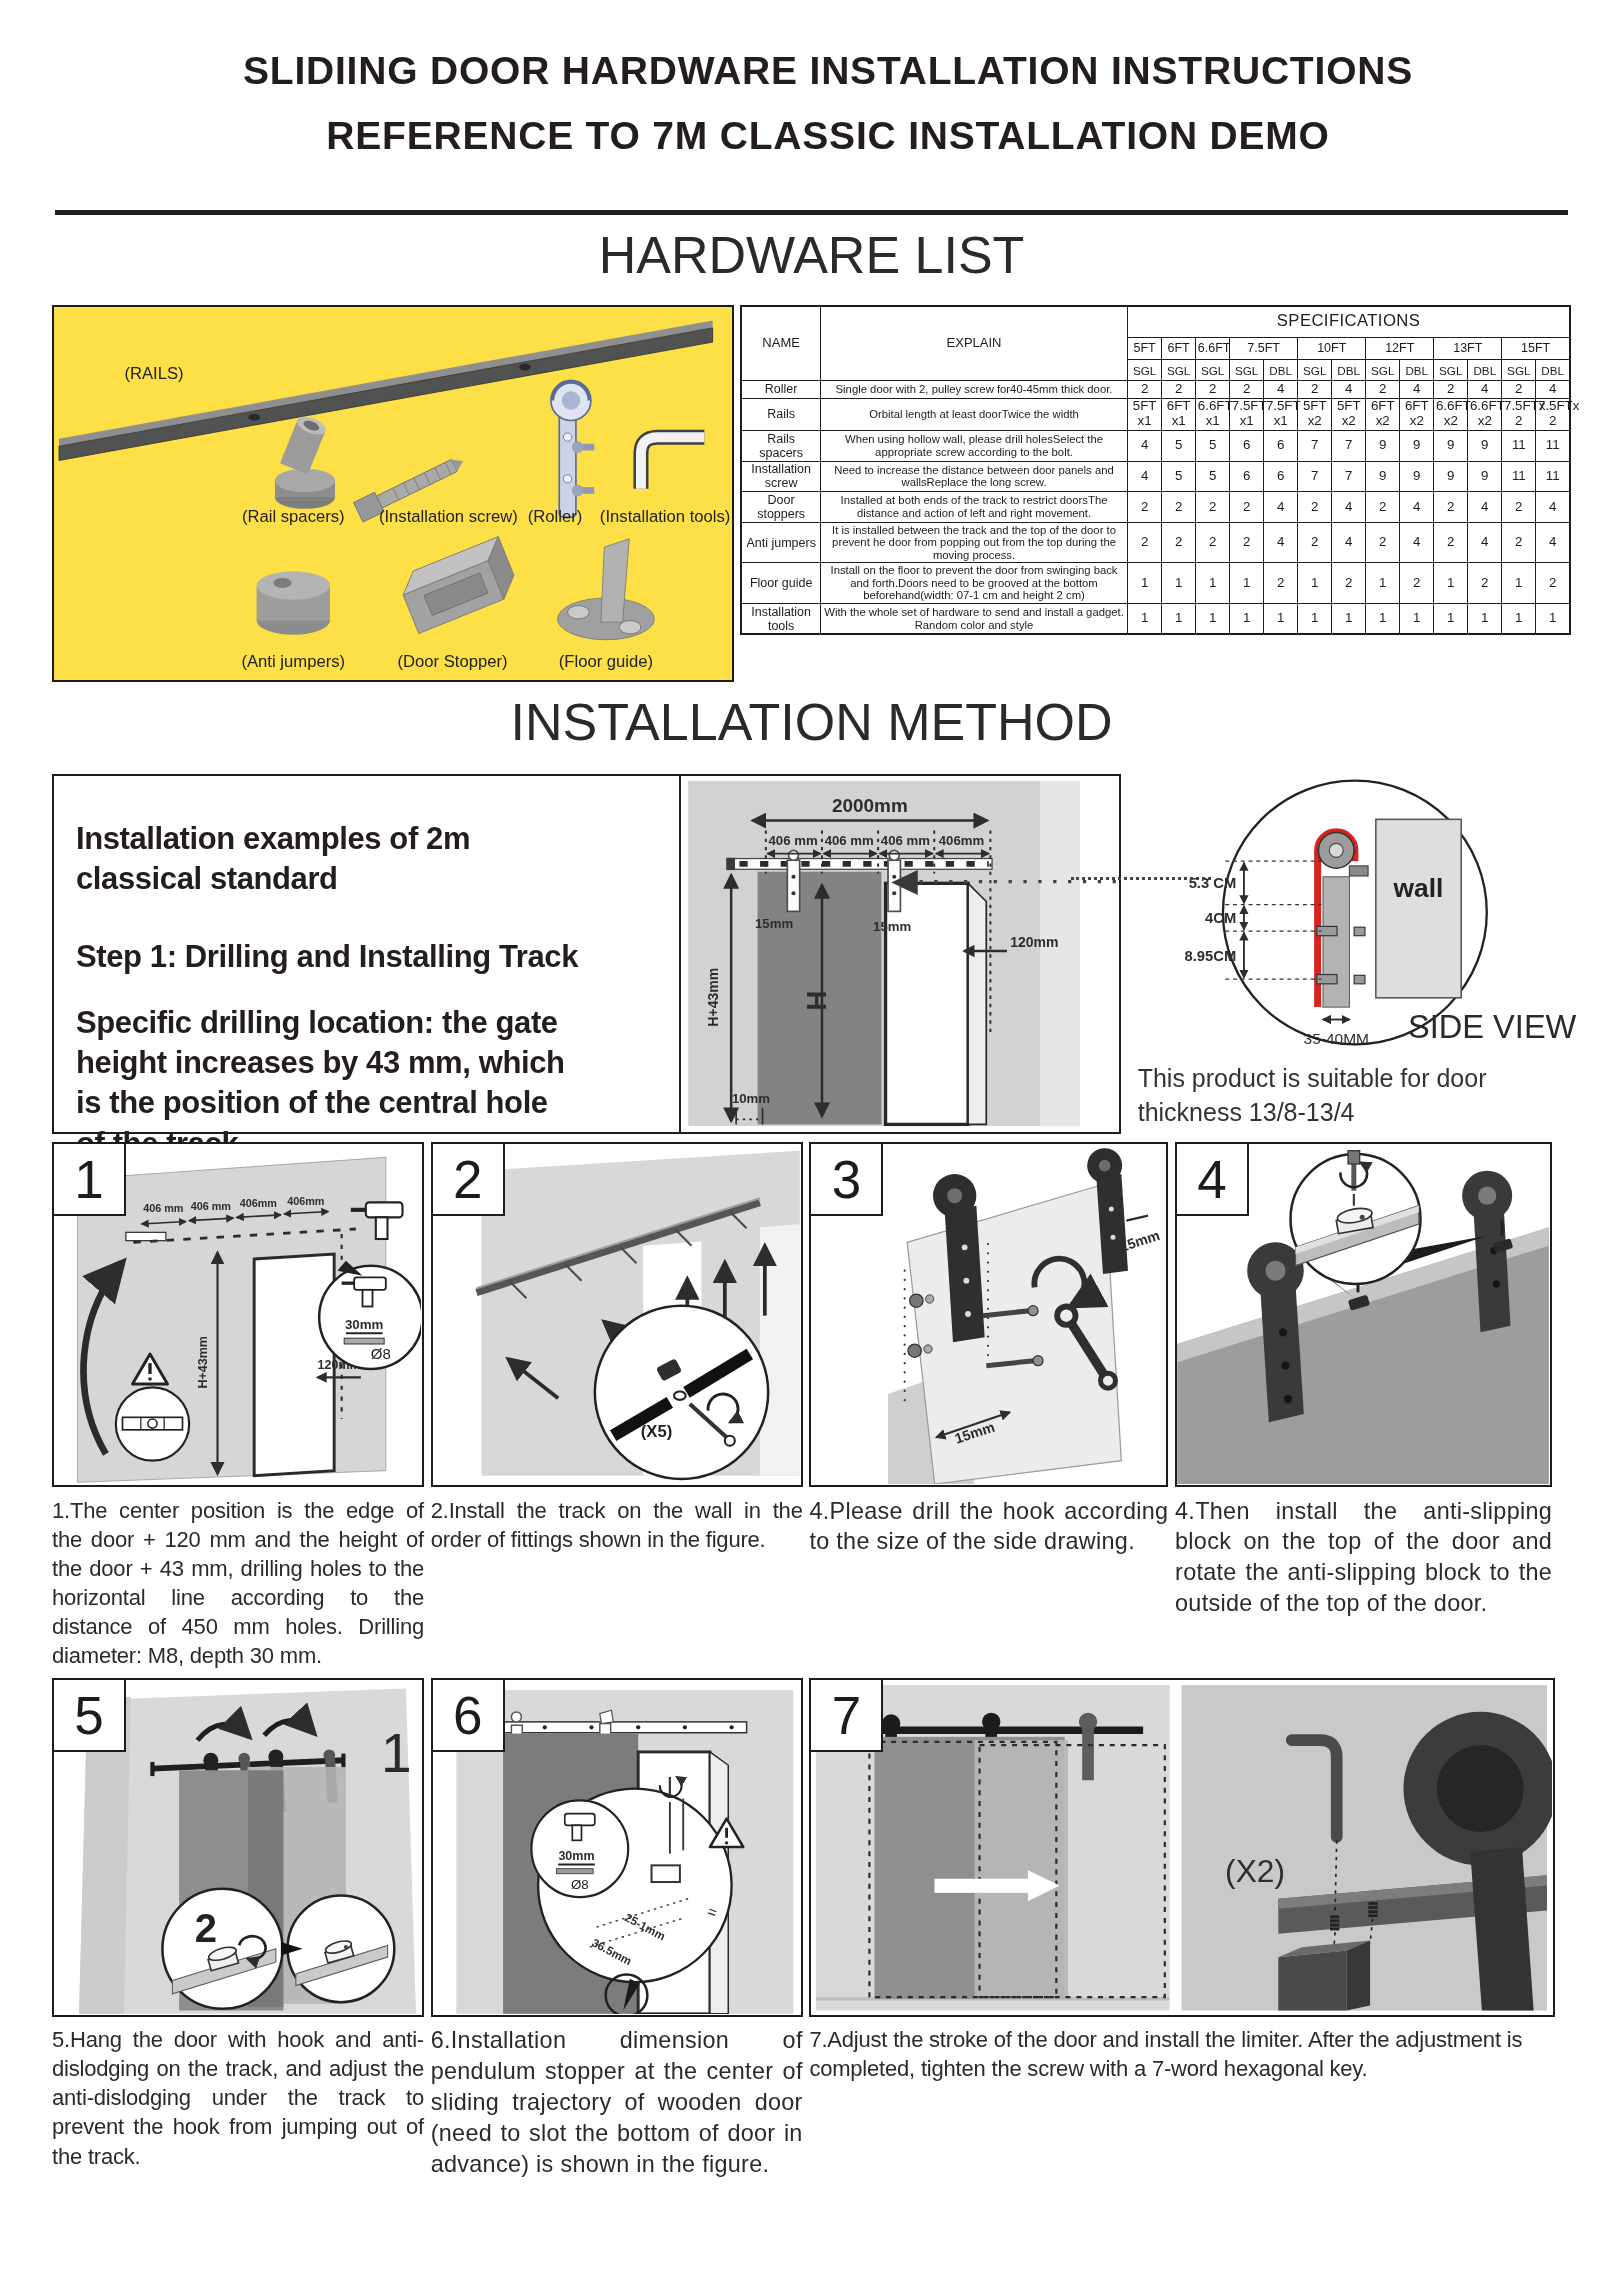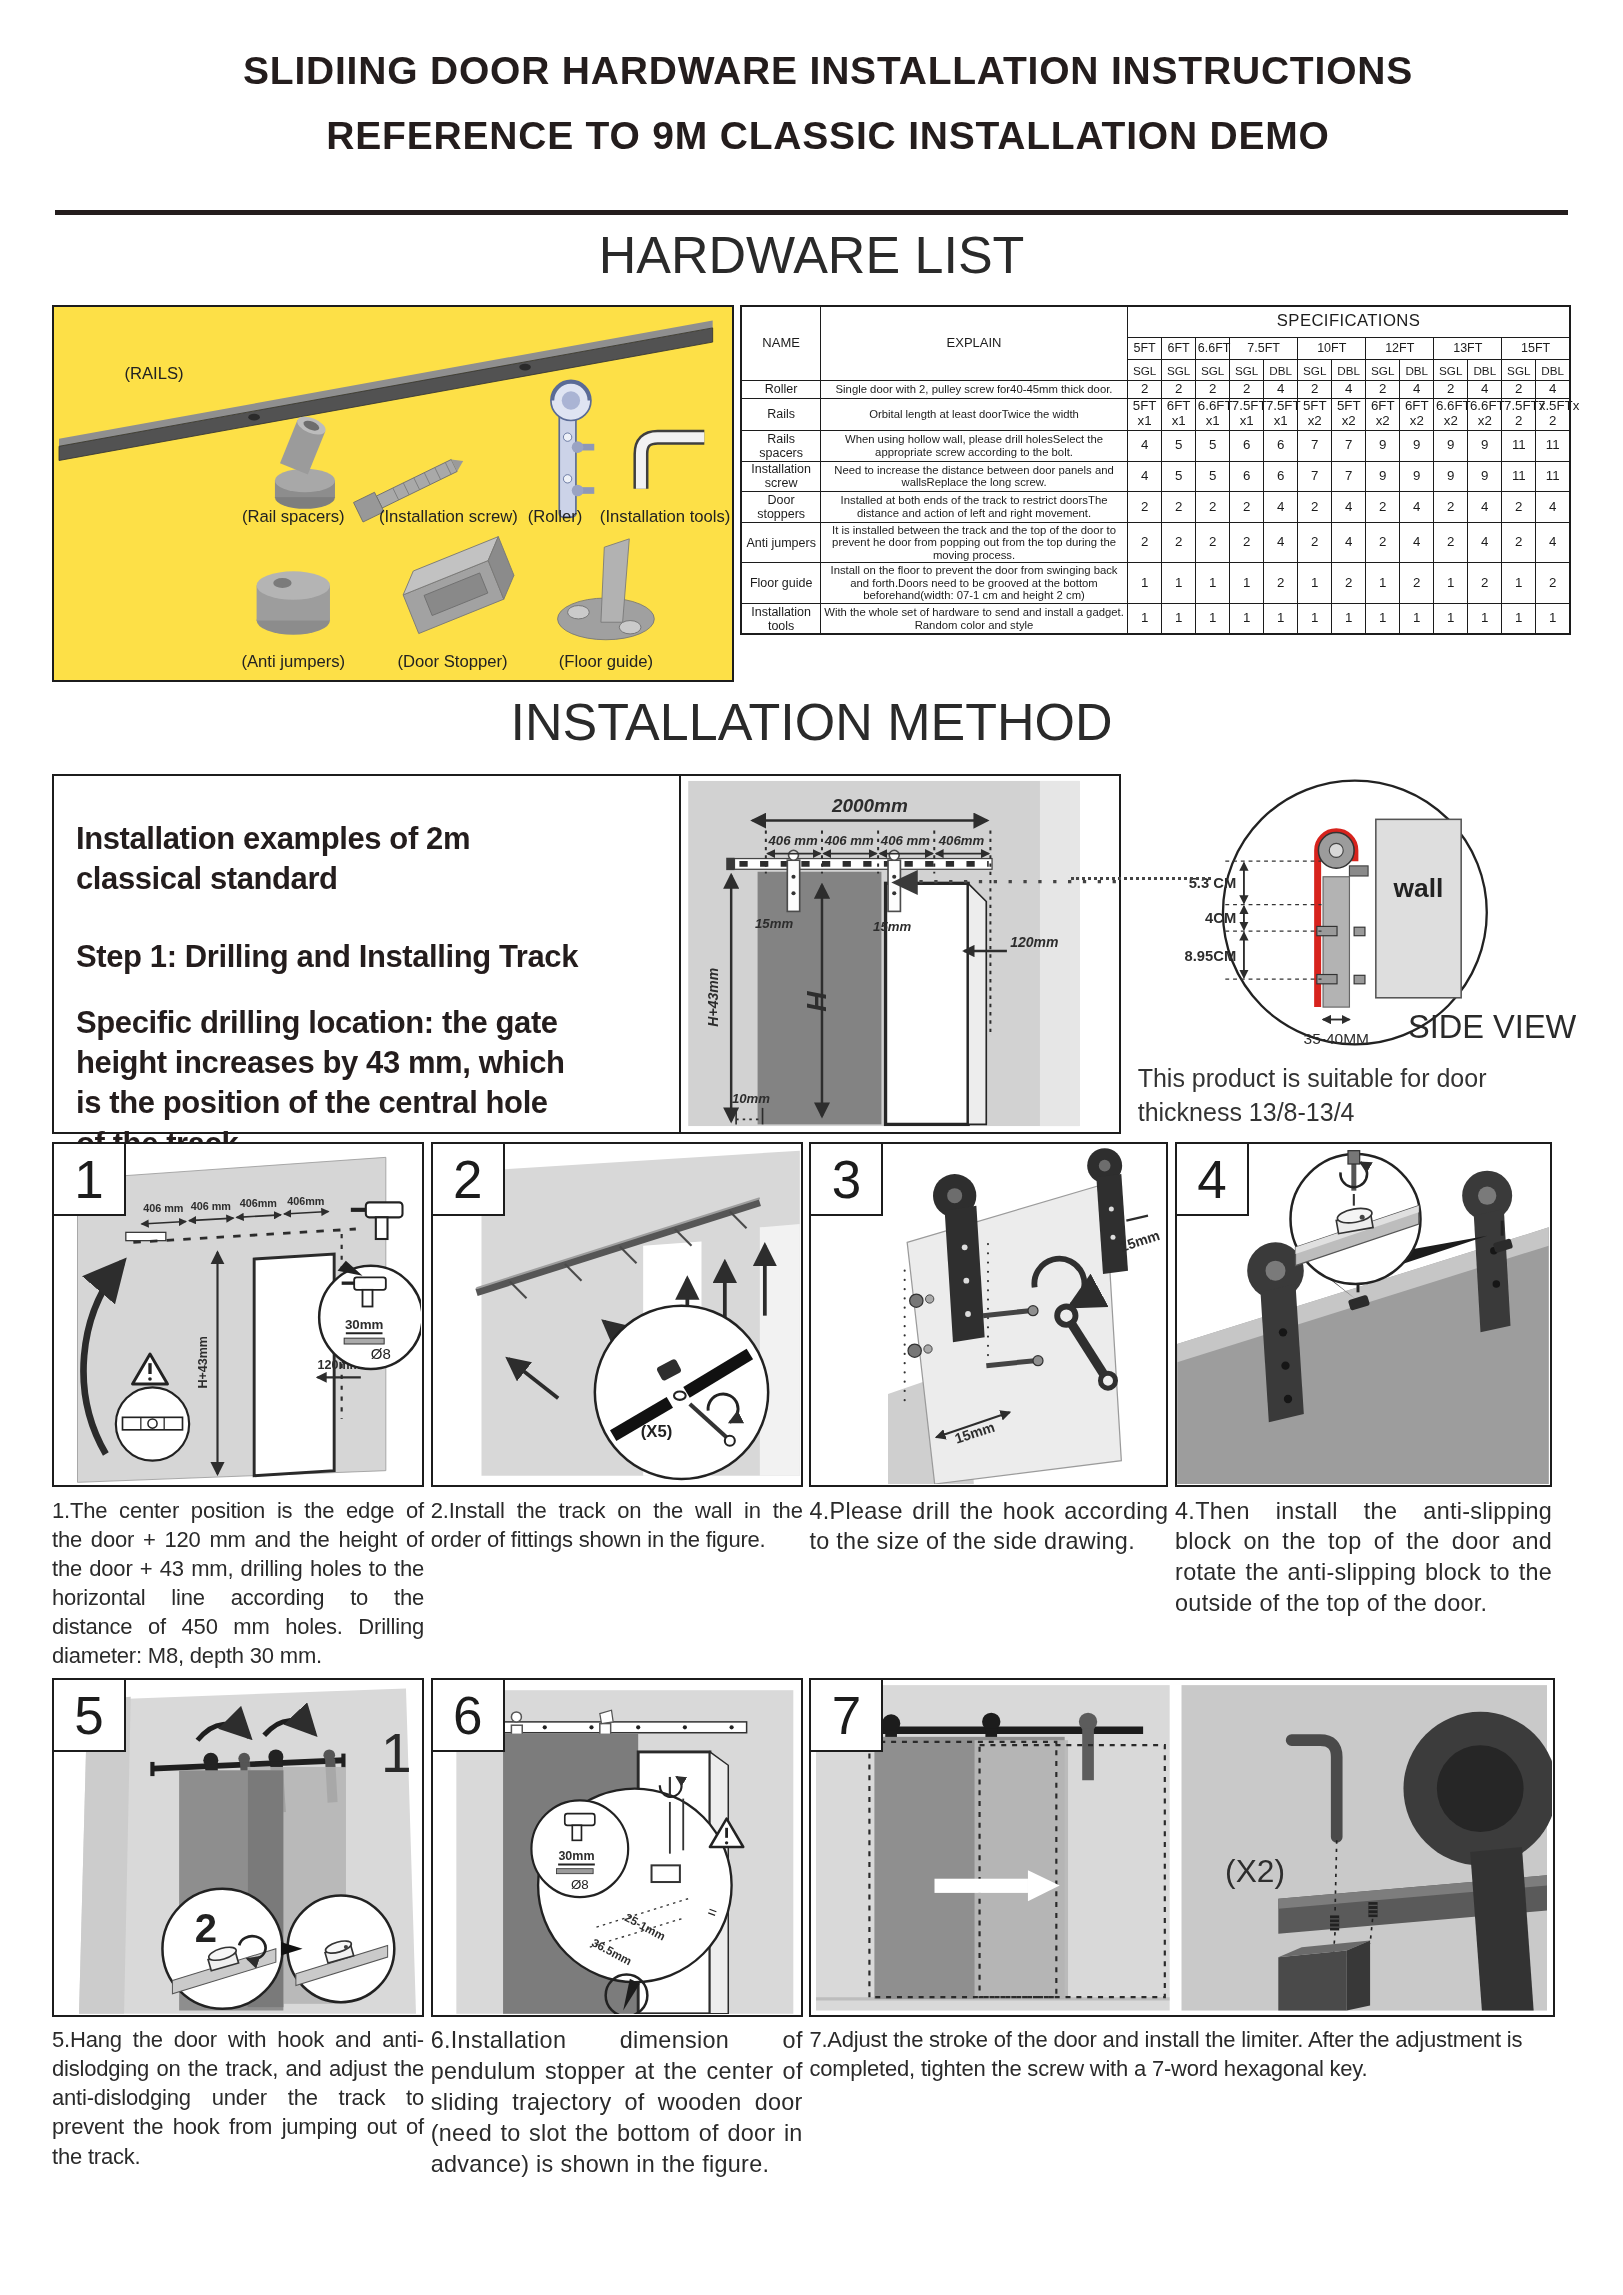--- a/index.html
+++ b/index.html
@@ -19,21 +19,21 @@
   .spec .subc{font-size:11.7px;height:18.4px;}
   .spec .nm{font-size:12.5px;margin-top:24px;}
   .spec .explain{font-size:11.3px;}
   .spec .val{font-size:13.3px;}
   .inst-row{display:flex;margin:22px 52px 0 52px;position:relative;}
   .inst-box{display:flex;border:2.5px solid #1c1c1c;width:1070px;height:360px;box-sizing:border-box;background:#fff;}
   .inst-text{width:627px;border-right:2.5px solid #1c1c1c;box-sizing:border-box;padding:43px 11.7px 0 22px;}
   .ex-h,.ex-step,.ex-note{font-weight:bold;font-size:31px;line-height:1.3;white-space:pre-line;color:#241d1d;letter-spacing:-0.4px;}
   .ex-step{margin-top:37px;}
   .ex-note{margin-top:26px;}
-  .inst-diagram{flex:1;font-style:italic;}
+  .inst-diagram{flex:1;}
   .side-area{width:450px;padding-left:5px;}
   .side-note{font-size:25px;line-height:1.35;white-space:pre-line;color:#333;margin:5px 0 0 11.7px;}
   .leader{position:absolute;left:1019px;top:103px;width:140px;border-top:3.3px dotted #444;}
   .steps-row{display:flex;gap:6.7px;margin:8.3px 52px 0 52px;}
   .caps-row{display:flex;gap:6.7px;margin:8.3px 52px 0 52px;}
   .spanel{border:2.5px solid #1c1c1c;position:relative;box-sizing:border-box;background:#fff;}
   .r1{height:345px;}
   .r2{height:339px;}
   .w1{width:372px;}.w2{width:372px;}.w3{width:359px;}.w4{width:377px;}.w7{width:746px;}
   .badge{position:absolute;top:0;left:0;width:70px;height:70px;border-right:2.5px solid #1c1c1c;border-bottom:2.5px solid #1c1c1c;background:#fff;display:flex;align-items:center;justify-content:center;font-size:53px;font-weight:400;z-index:2;color:#1c1c1c;}
@@ -53,21 +53,21 @@
     <marker id="abL" viewBox="0 0 10 10" refX="8.5" refY="5" markerWidth="5" markerHeight="5" orient="auto-start-reverse">
         <path d="M0,0L10,5L0,10z" fill="#2d2d2d"></path>
       </marker>
   </defs>
 </svg>
 
 <div class="page">
 
   <div class="titles">
     <div>SLIDIING DOOR HARDWARE INSTALLATION INSTRUCTIONS</div>
-    <div>REFERENCE TO 9M CLASSIC INSTALLATION DEMO</div>
+    <div>REFERENCE TO 7M CLASSIC INSTALLATION DEMO</div>
   </div>
   <div class="rule"></div>
 
   <div class="h-section">HARDWARE LIST</div>
 
   <div class="hw-row">
 
     <div class="hw-box">
       <svg width="677" height="372" viewBox="0 0 812 446">
 

